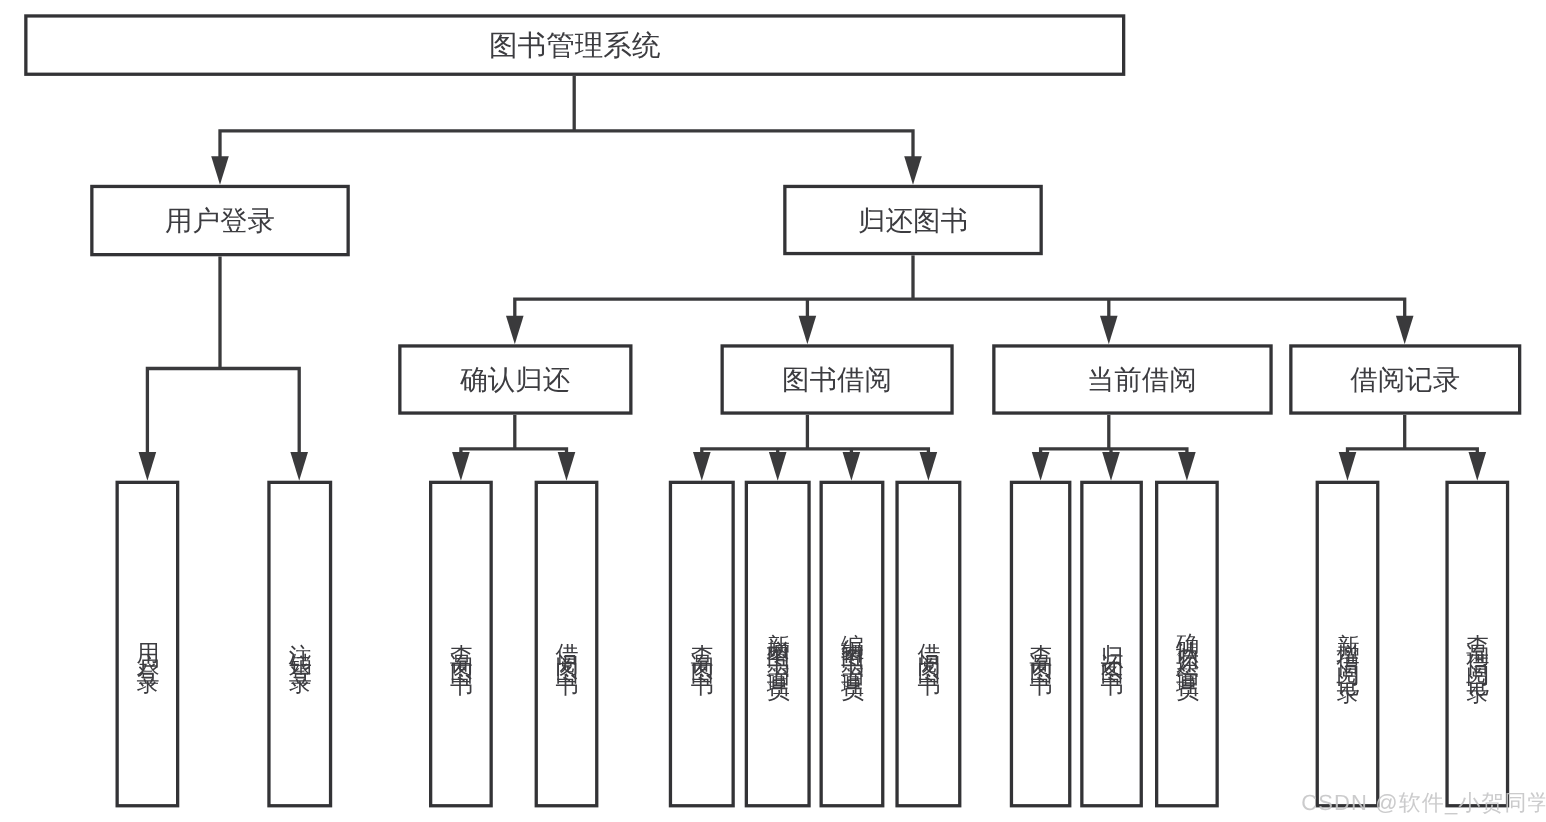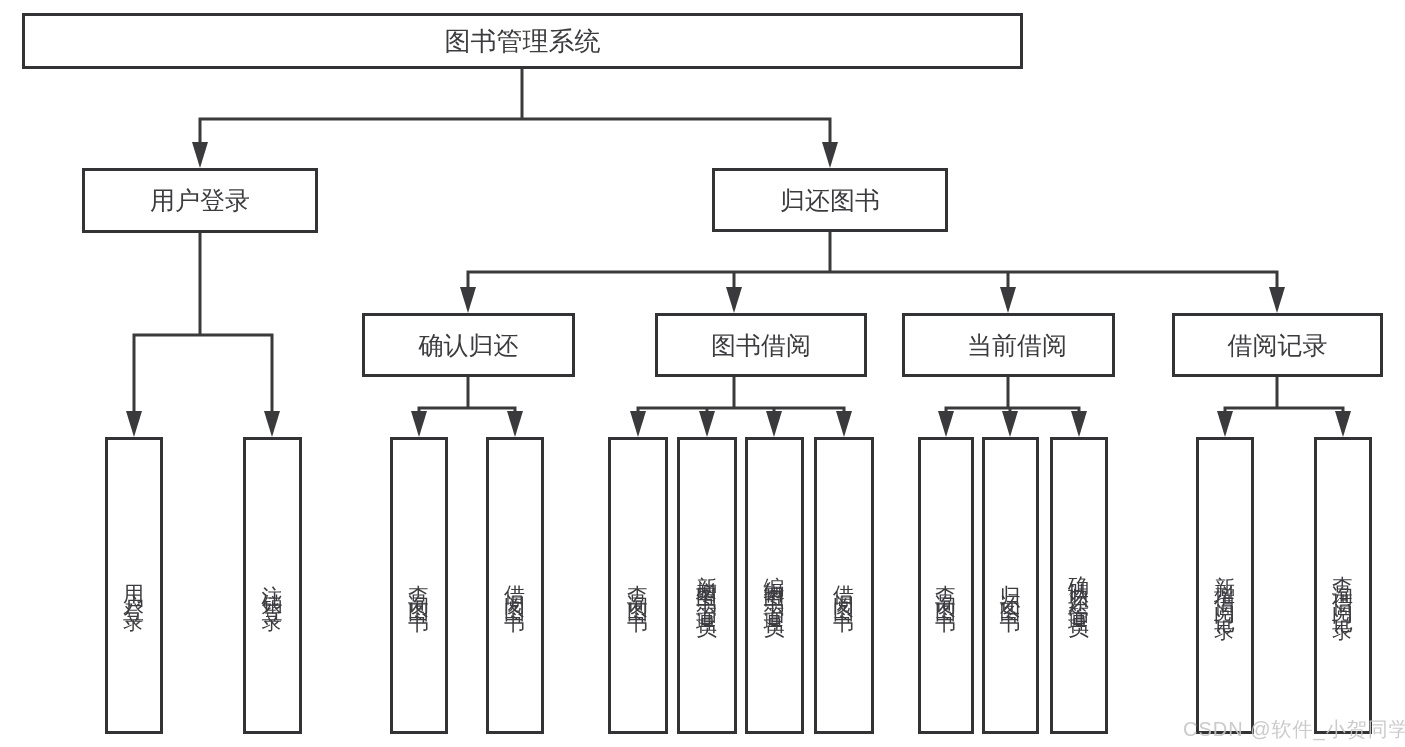--- a/index.html
+++ b/index.html
@@ -130,21 +130,21 @@
     </g>
   </svg>
 
   <div class="box" style="left:22px; top:13px; width:1001px; height:56px; font-size:26px;">图书管理系统</div>
 
   <div class="box" style="left:82px; top:168px; width:236px; height:65px;">用户登录</div>
   <div class="box" style="left:712px; top:168px; width:236px; height:64px;">归还图书</div>
 
   <div class="box" style="left:362px; top:313px; width:213px; height:64px;">确认归还</div>
   <div class="box" style="left:628px; top:313px; width:212px; height:64px;margin-left:27px;">图书借阅</div>
-  <div class="box" style="left:902px; top:313px; width:213px; height:64px;padding-left:17px;">当前借阅</div>
+  <div class="box" style="left:902px; top:313px; width:255px; height:64px;padding-left:17px;">当前借阅</div>
   <div class="box" style="left:1172px; top:313px; width:211px; height:64px;">借阅记录</div>
 
   <div class="vbox" style="left:105px; width:58px;">用户登录</div>
   <div class="vbox" style="left:243px; width:59px;">注销登录</div>
   <div class="vbox" style="left:390px; width:58px;">查询图书</div>
   <div class="vbox" style="left:486px; width:58px;">借阅图书</div>
   <div class="vbox" style="left:608px; width:60px;">查询图书</div>
   <div class="vbox" style="left:677px; width:60px; letter-spacing:6px;">新增图书（管理员）</div>
   <div class="vbox" style="left:745px; width:59px; letter-spacing:6px;">编辑图书（管理员）</div>
   <div class="vbox" style="left:814px; width:60px;">借阅图书</div>

